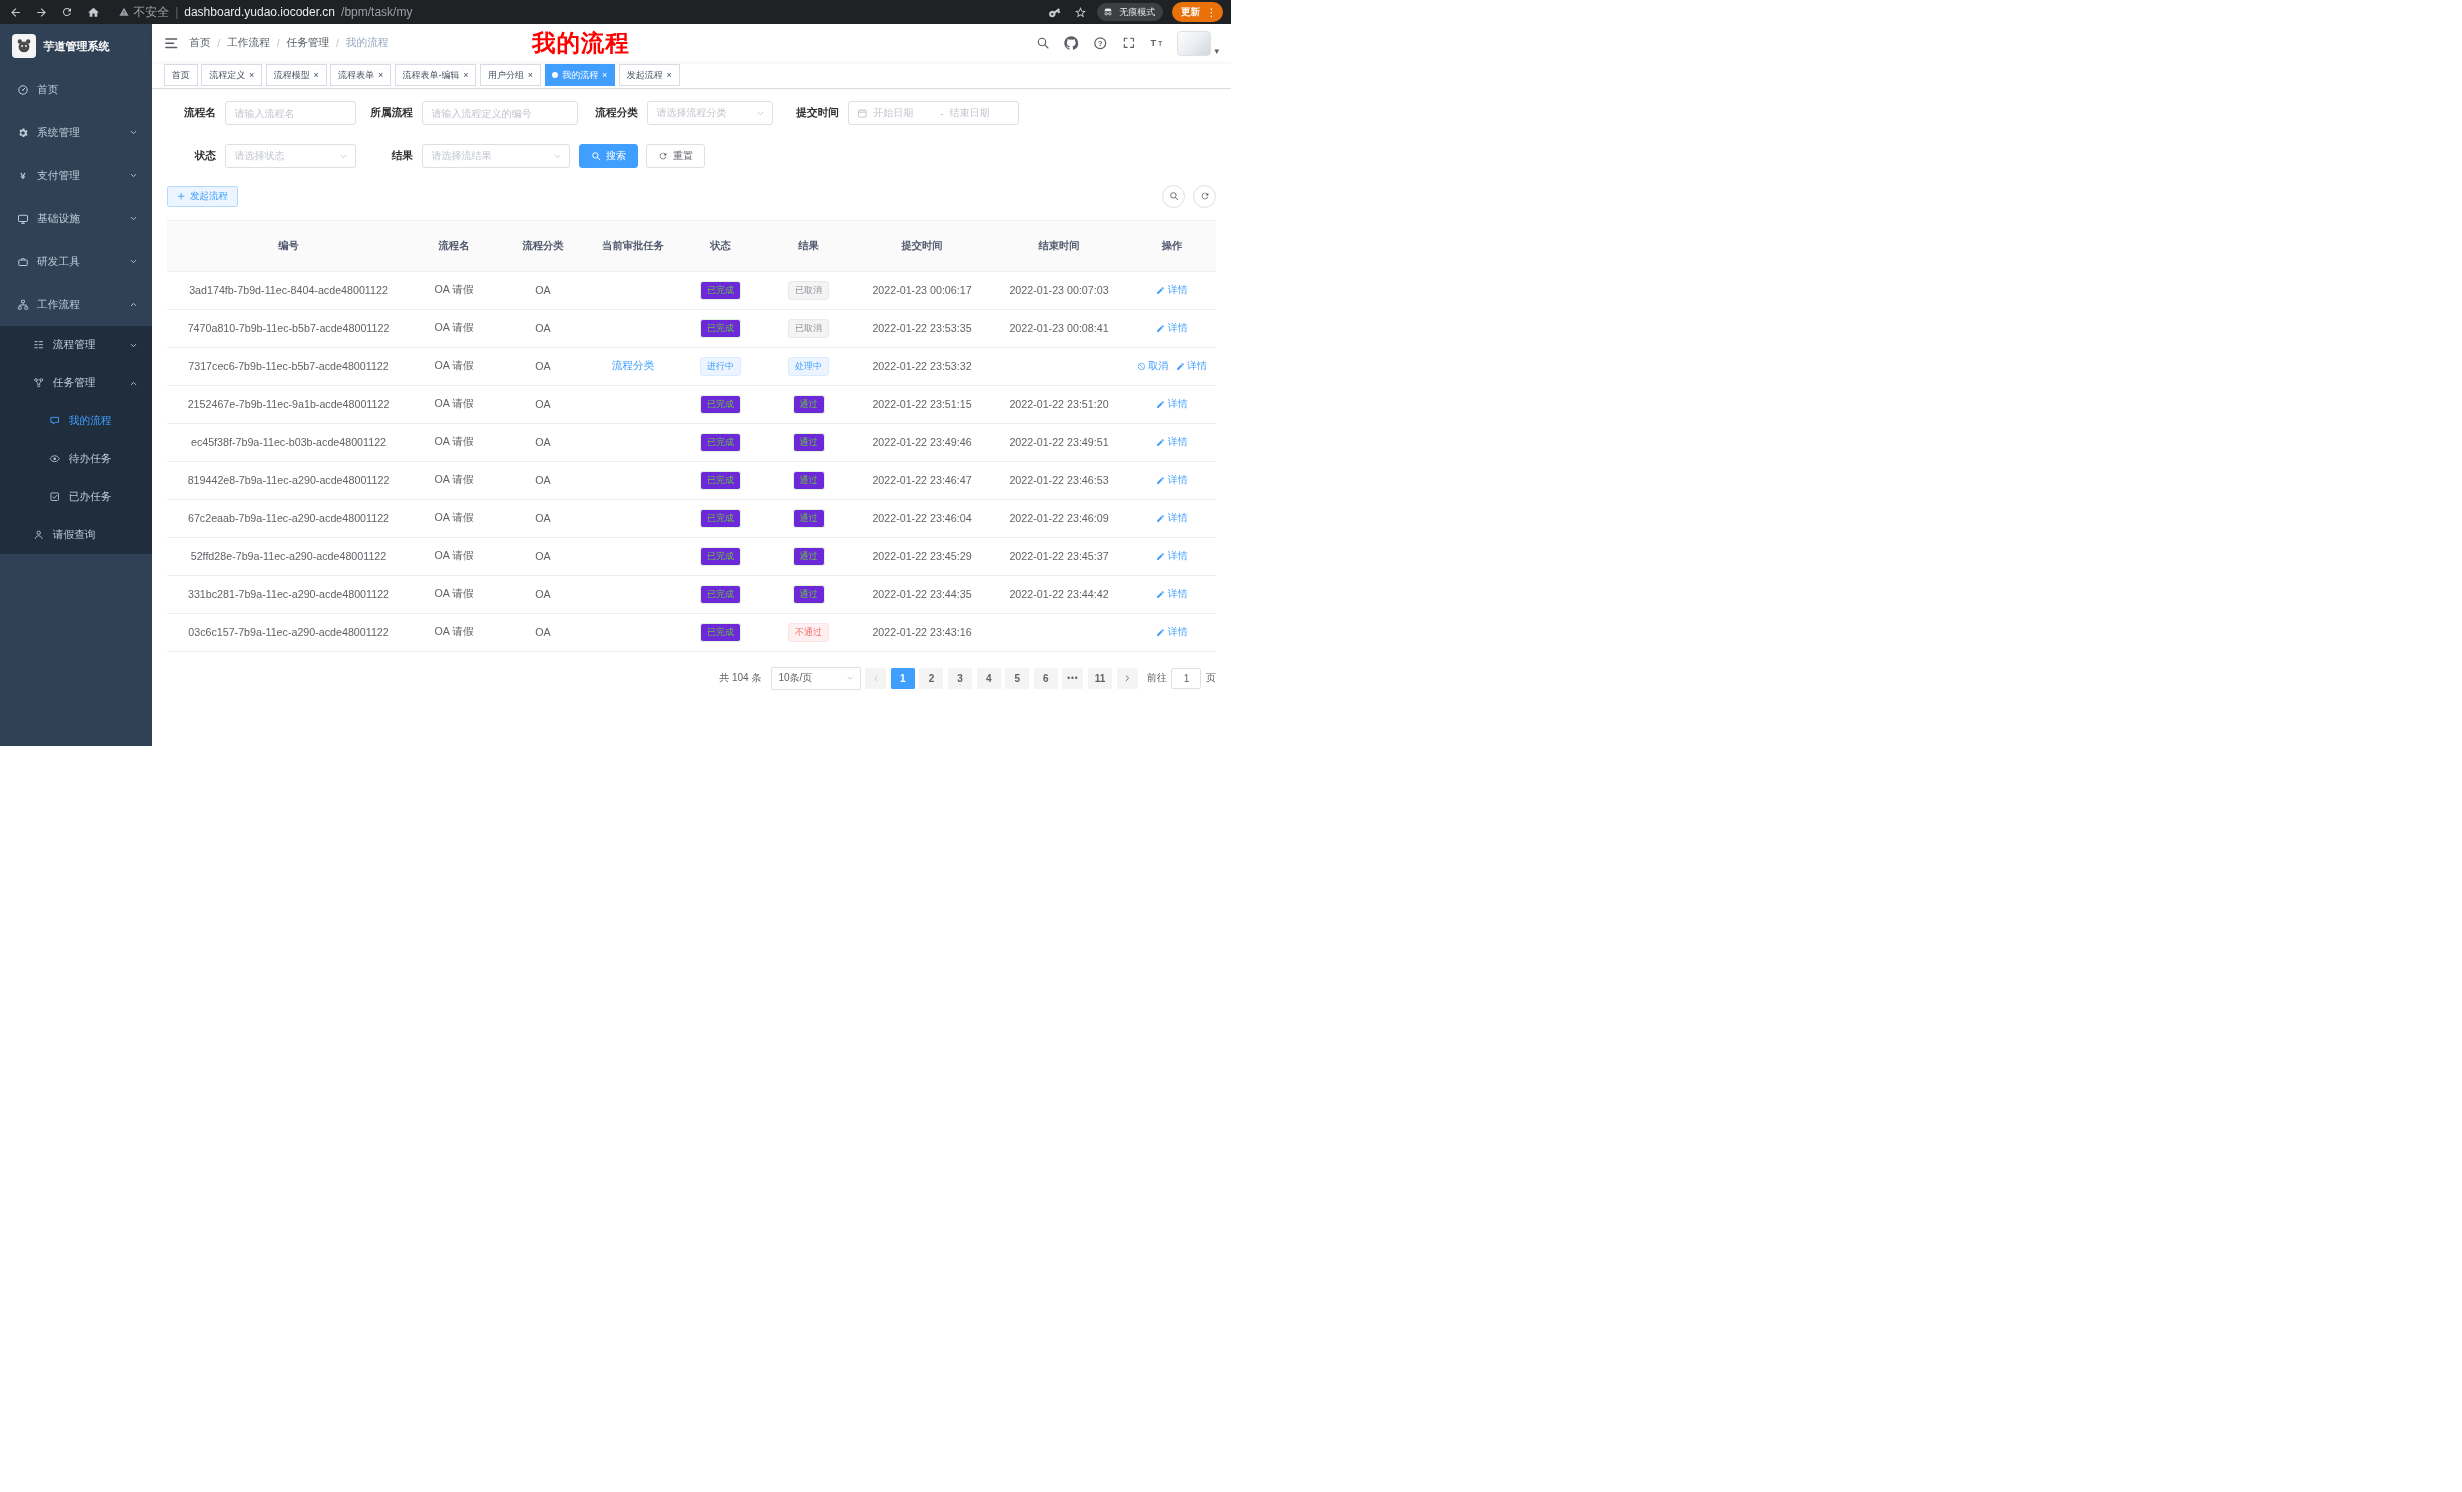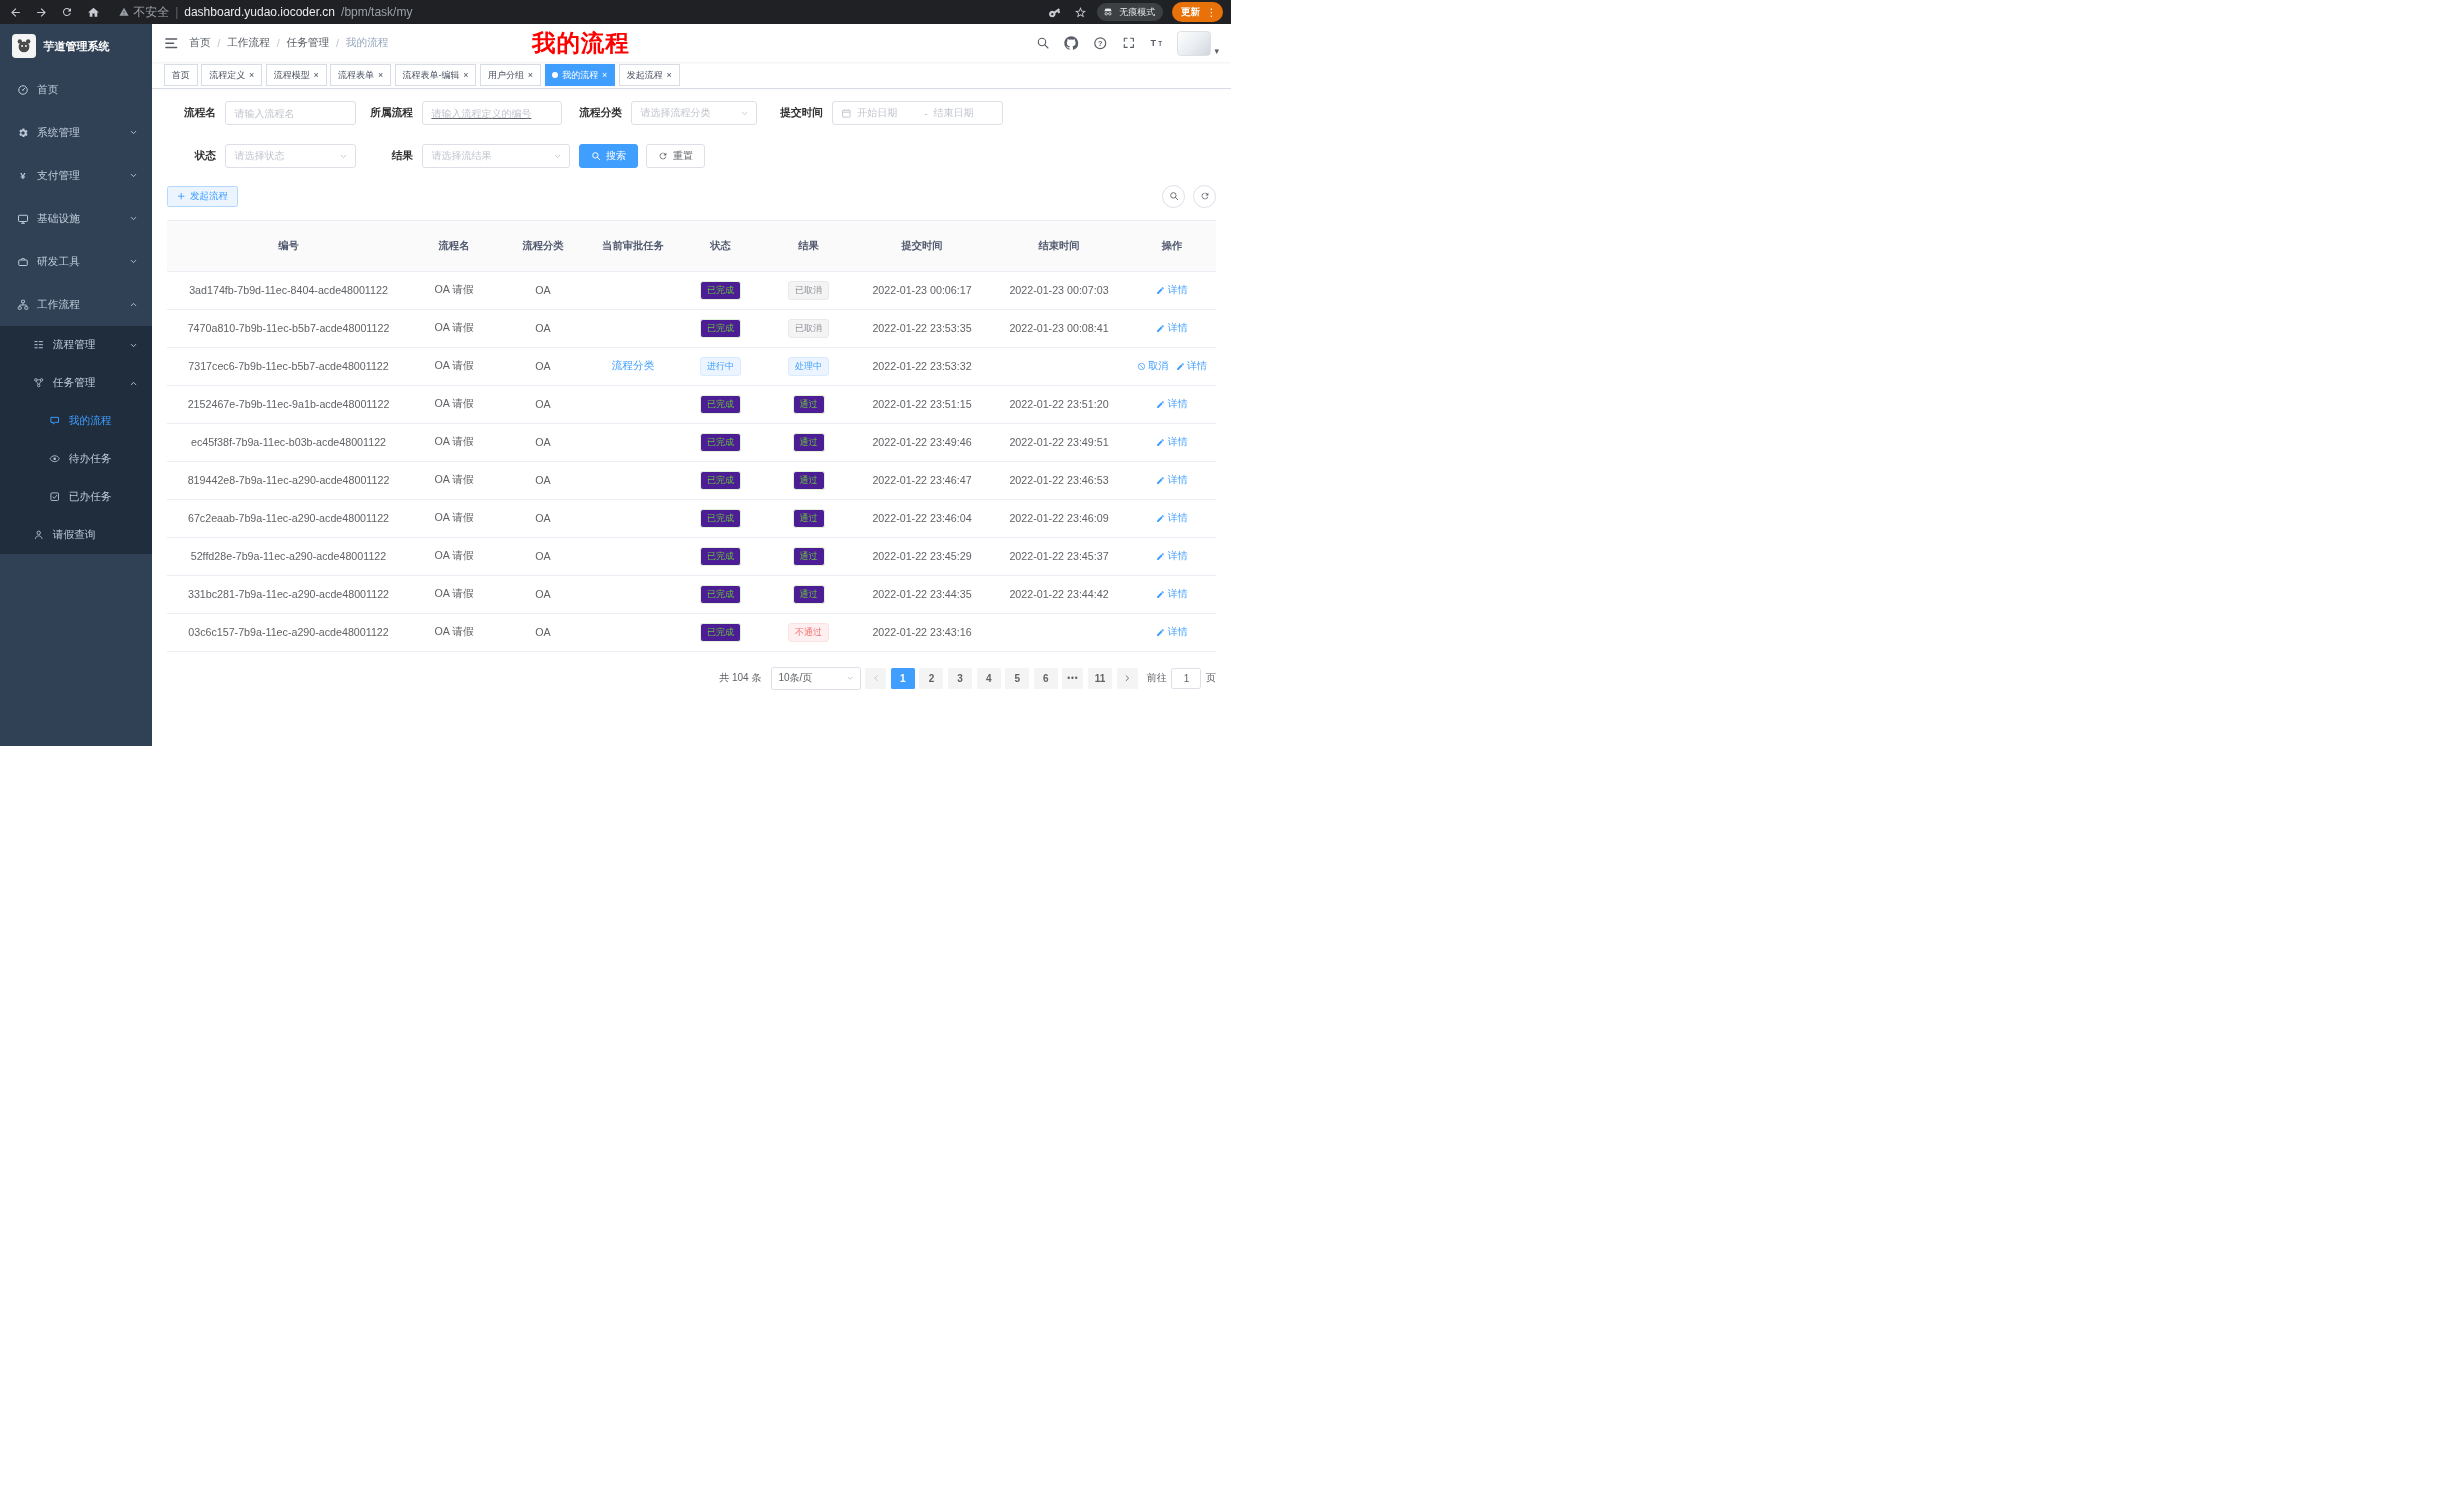--- a/index.html
+++ b/index.html
@@ -83,21 +83,21 @@
   .btn-plainblue{background:#ecf5ff;color:#409eff;border-color:#b3d8ff;height:21px;font-size:9.5px;padding:0 9px;border-radius:2.3px;}
   .toolbar{display:flex;align-items:center;margin-bottom:12px;}
   .toolbar-right{margin-left:auto;display:flex;gap:7.6px;}
   .circle-btn{width:21px;height:21px;border-radius:50%;border:0.8px solid #dcdfe6;background:#fff;color:#606266;display:flex;align-items:center;justify-content:center;cursor:pointer;}
 
   
   table.grid{width:100%;border-collapse:collapse;table-layout:fixed;font-size:10.7px;color:#606266;}
   .grid th{height:26px;background:#fafafa;color:#515a6e;font-weight:700;font-size:10.3px;border-top:0.8px solid #ebeef5;border-bottom:0.8px solid #ebeef5;text-align:center;padding:12px 3px;}
   .grid td{height:37px;border-bottom:0.8px solid #ebeef5;text-align:center;padding:0 3px;overflow:hidden;white-space:nowrap;}
   .tag{display:inline-block;height:16.7px;line-height:16.7px;padding:0 6px;border:0.8px solid;border-radius:3px;font-size:9px;}
-  .tag[data-type="success"]{color:#67c23a;background:#4c1d95;border-color:#e1f3d8;}
+  .tag[data-type="success"]{color:#67c23a;background:#6d28d9;border-color:#e1f3d8;}
   .tag[data-type="info"]{color:#909399;background:#f4f4f5;border-color:#e9e9eb;}
   .tag[data-type="primary"]{color:#409eff;background:#ecf5ff;border-color:#d9ecff;}
   .tag[data-type="danger"]{color:#f56c6c;background:#fef0f0;border-color:#fde2e2;}
   .op-link{color:#409eff;font-size:10px;display:inline-flex;align-items:center;gap:2.3px;cursor:pointer;text-decoration:none;}
   .ops{display:inline-flex;gap:7.6px;align-items:center;}
   .task-link{color:#409eff;cursor:pointer;}
 
   
   .pager{display:flex;align-items:center;justify-content:flex-end;margin-top:15px;gap:4.6px;font-size:10px;color:#606266;}
   .pg-total{margin-right:4.6px;}
@@ -401,21 +401,21 @@
 
     <div class="content">
 
       <div class="frow frow1">
         <div class="fgroup">
           <label class="flabel w-l1">流程名</label>
           <input class="inp" style="width: 131px;" placeholder="请输入流程名">
         </div>
         <div class="fgroup">
           <label class="flabel w-l2">所属流程</label>
-          <input class="inp" style="width: 140px; text-decoration: underline;" placeholder="请输入流程定义的编号">
+          <input class="inp" style="width: 156px;" placeholder="请输入流程定义的编号">
         </div>
         <div class="fgroup">
           <label class="flabel w-l3">流程分类</label>
           <div class="sel" style="width:126px;">
             <span>请选择流程分类</span>
             <svg width="9" height="9" viewBox="0 0 24 24">
                 <path d="M6 9l6 6 6-6" fill="none" stroke="#c0c4cc" stroke-width="2.4" stroke-linecap="round" stroke-linejoin="round"></path>
               </svg>
           </div>
         </div>

